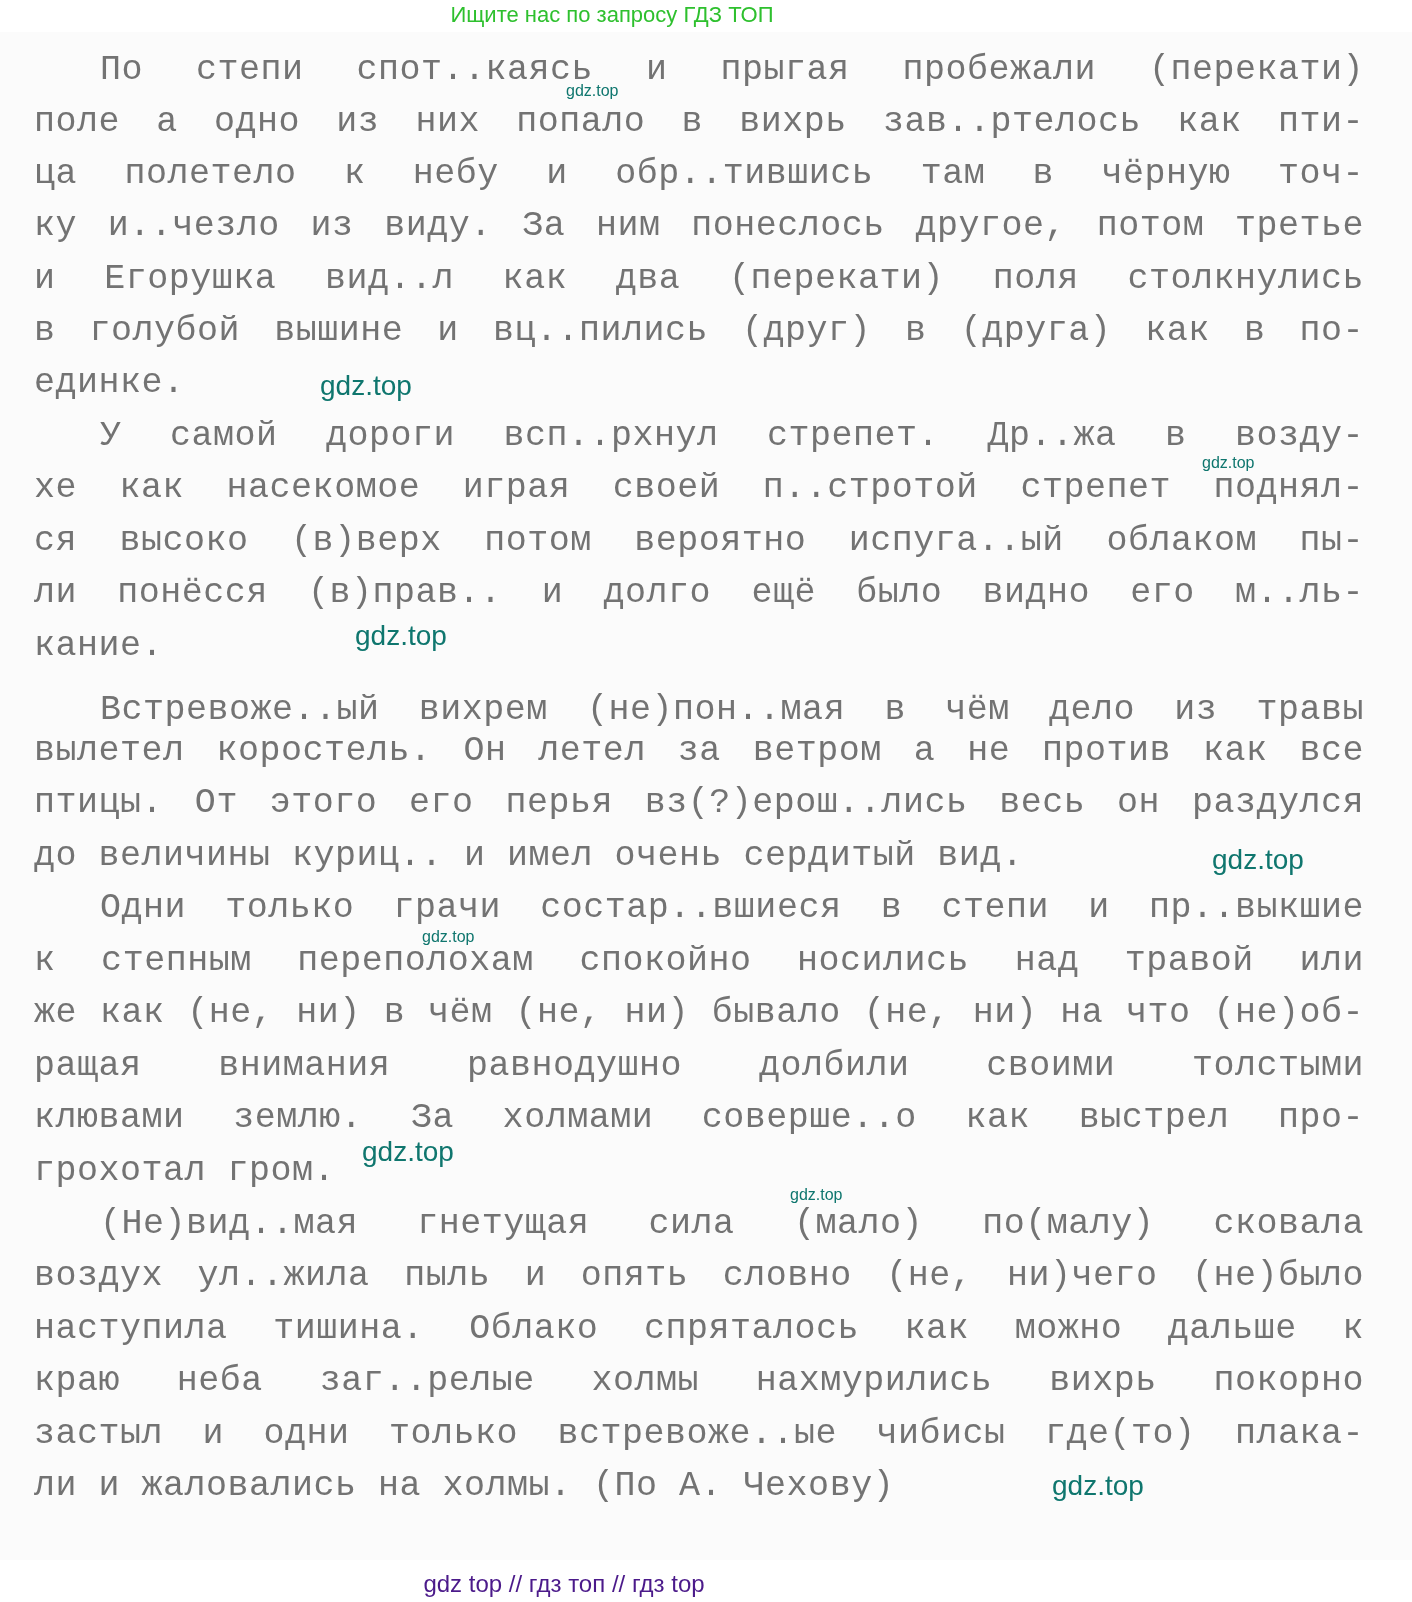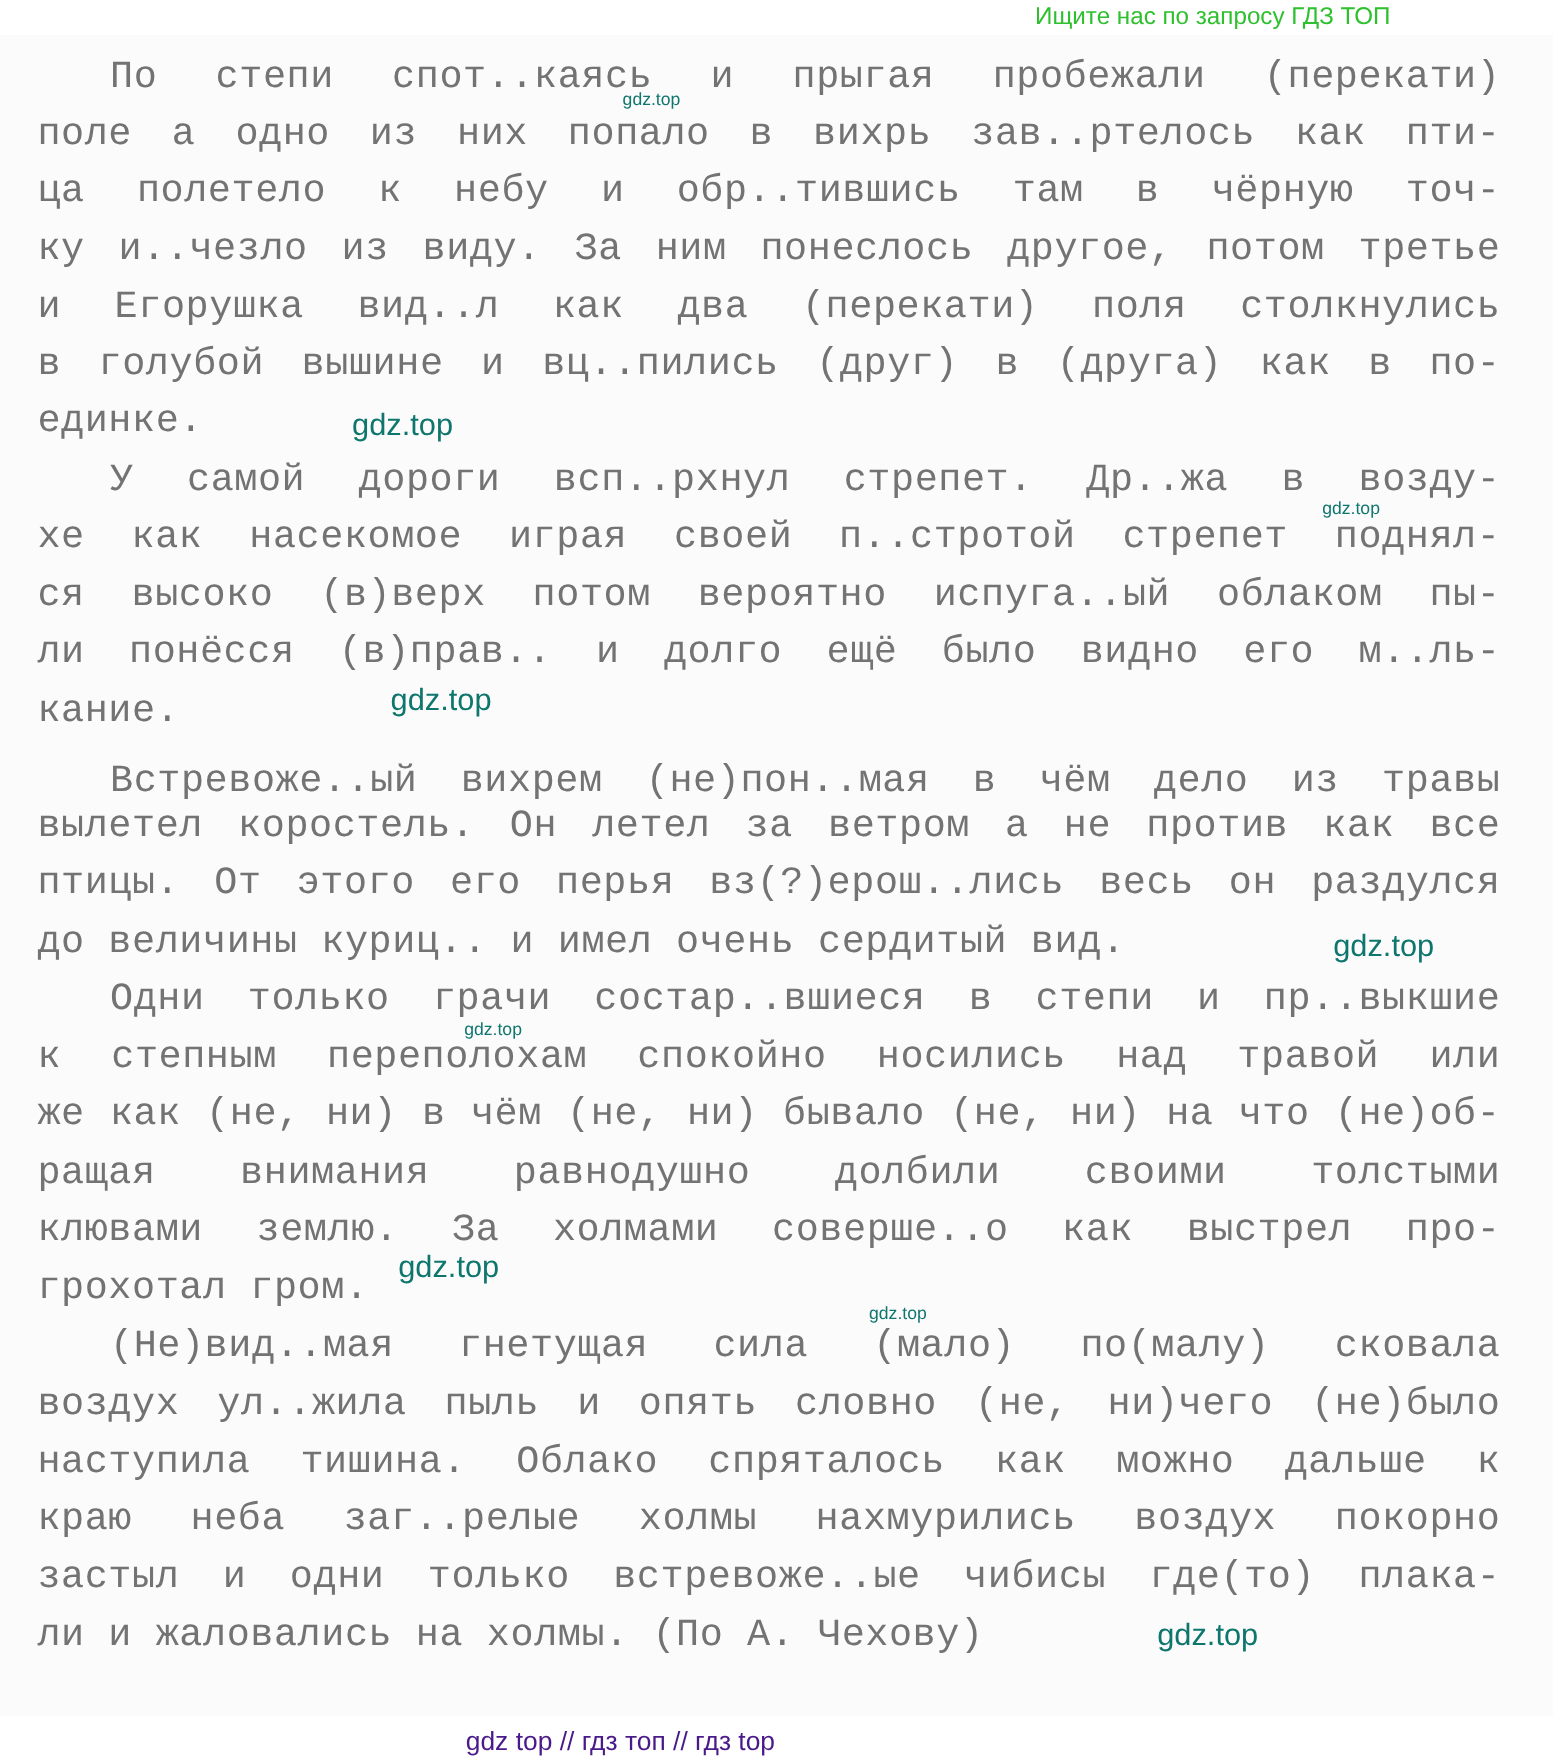--- a/index.html
+++ b/index.html
@@ -1,22 +1,22 @@
 <!DOCTYPE html>
 <html><head>
 <meta charset="utf-8">
 <style>
   html, body { margin: 0; padding: 0; }
   body {
     width: 1412px; height: 1602px; background: #ffffff; position: relative; overflow: hidden;
   }
   .banner {
     position: absolute; top: 0; left: 0; width: 1224px; height: 30px;
-    text-align: right; font-family: "Liberation Sans", sans-serif; font-size: 22px;
-    line-height: 30px; color: #2ec02e; padding-left: 40px;
+    text-align: center; font-family: "Liberation Sans", sans-serif; font-size: 22px;
+    line-height: 30px; color: #2ec02e;
   }
   .page {
     position: absolute; top: 32px; left: 0; width: 1412px; height: 1528px;
     background: #fbfbfb;
   }
   .line {
     position: absolute; left: 34px; width: 1330px;
     font-family: Liberation Mono, monospace;
     font-size: 35px; line-height: 52px; color: #737373;
     white-space: nowrap; text-align: justify; text-align-last: justify;
@@ -74,21 +74,21 @@
     <div class="line" style="top:955px">же как (не, ни) в чём (не, ни) бывало (не, ни) на что (не)об-</div>
     <div class="line" style="top:1008px">ращая внимания равнодушно долбили своими толстыми</div>
     <div class="line" style="top:1060px">клювами землю. За холмами соверше..о как выстрел про-</div>
     <div class="line last" style="top:1113px">грохотал гром.</div>
   </div>
 
   <div>
     <div class="line indent" style="top:1166px">(Не)вид..мая гнетущая сила (мало) по(малу) сковала</div>
     <div class="line" style="top:1218px">воздух ул..жила пыль и опять словно (не, ни)чего (не)было</div>
     <div class="line" style="top:1271px">наступила тишина. Облако спряталось как можно дальше к</div>
-    <div class="line" style="top:1323px">краю неба заг..релые холмы нахмурились воздух покорно</div>
+    <div class="line" style="top:1323px">краю неба заг..релые холмы нахмурились вихрь покорно</div>
     <div class="line" style="top:1376px">застыл и одни только встревоже..ые чибисы где(то) плака-</div>
     <div class="line last" style="top:1428px">ли и жаловались на холмы. (По А. Чехову)</div>
   </div>
 
   <div class="wm small" style="left:566px;top:50px">gdz.top</div>
   <div class="wm big" style="left:320px;top:338px">gdz.top</div>
   <div class="wm small" style="left:1202px;top:422px">gdz.top</div>
   <div class="wm big" style="left:355px;top:588px">gdz.top</div>
   <div class="wm big" style="left:1212px;top:812px">gdz.top</div>
   <div class="wm small" style="left:422px;top:896px">gdz.top</div>

